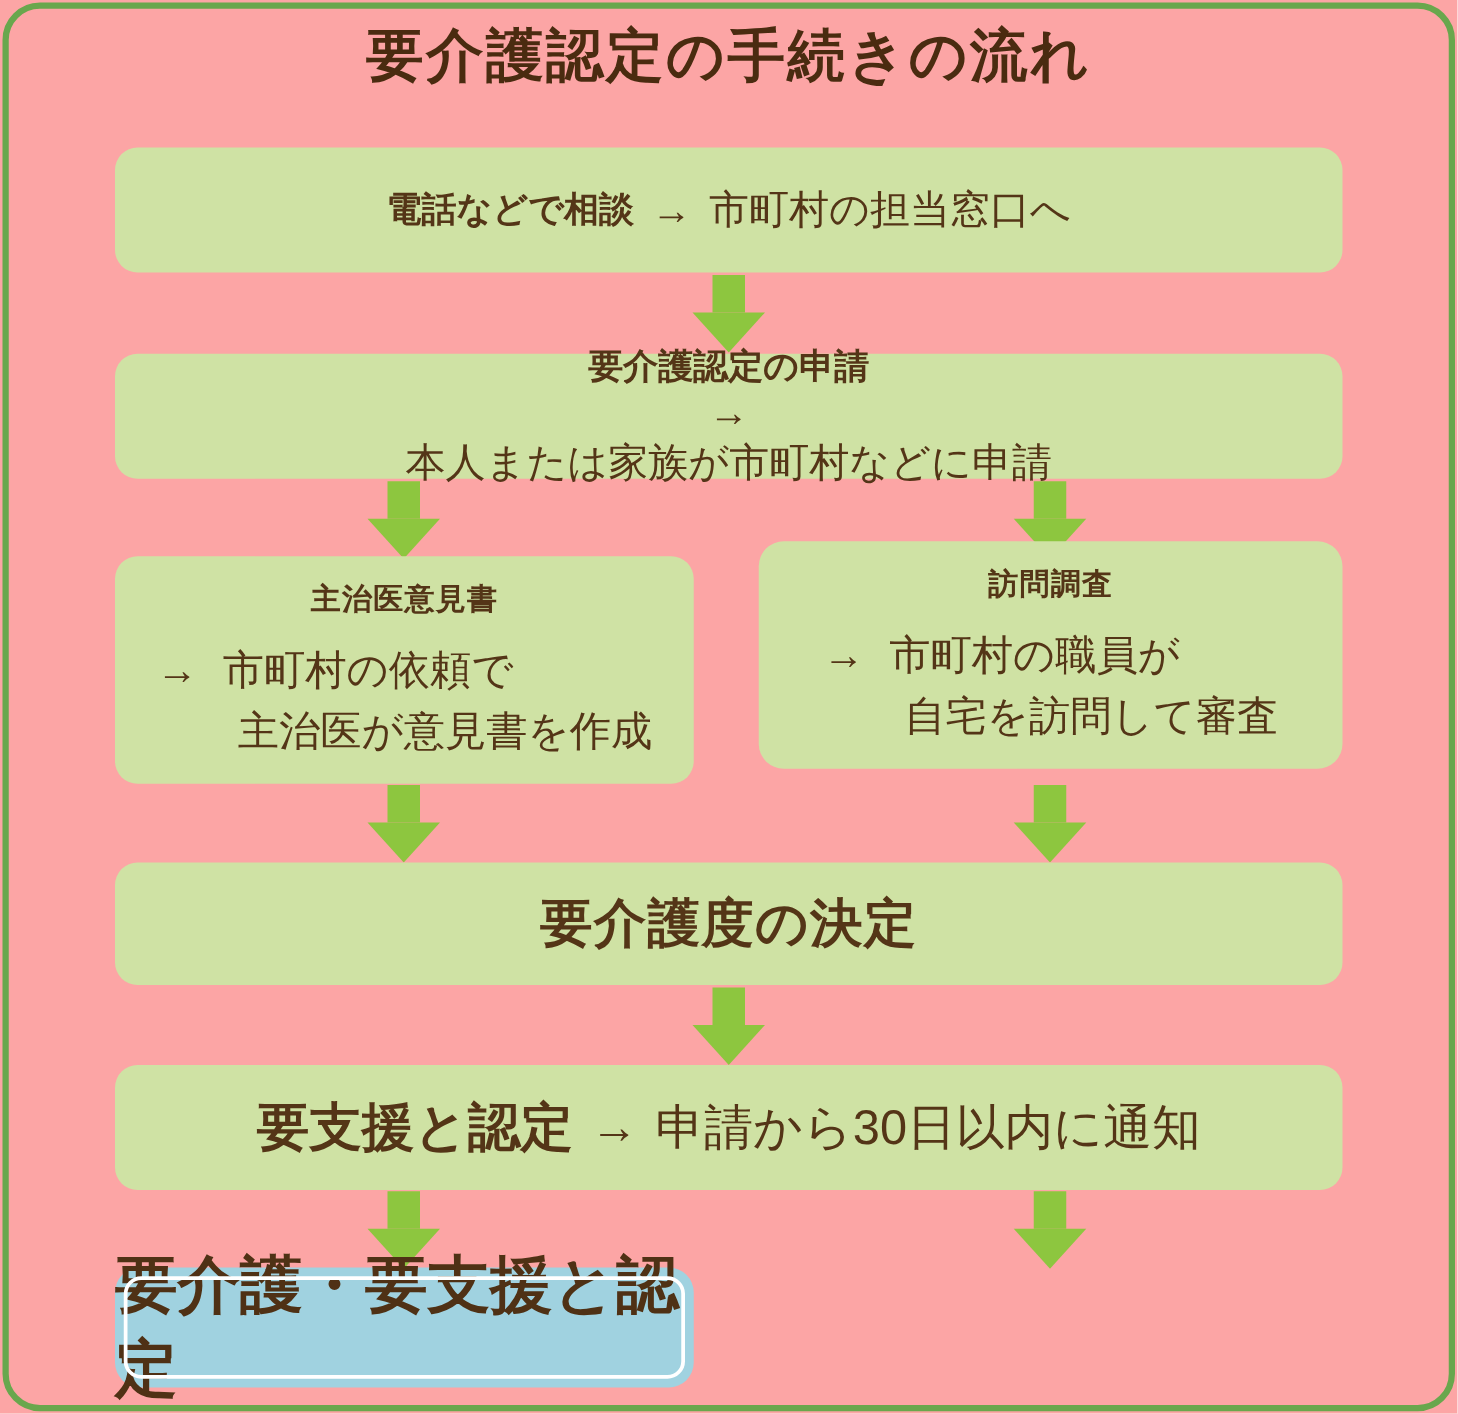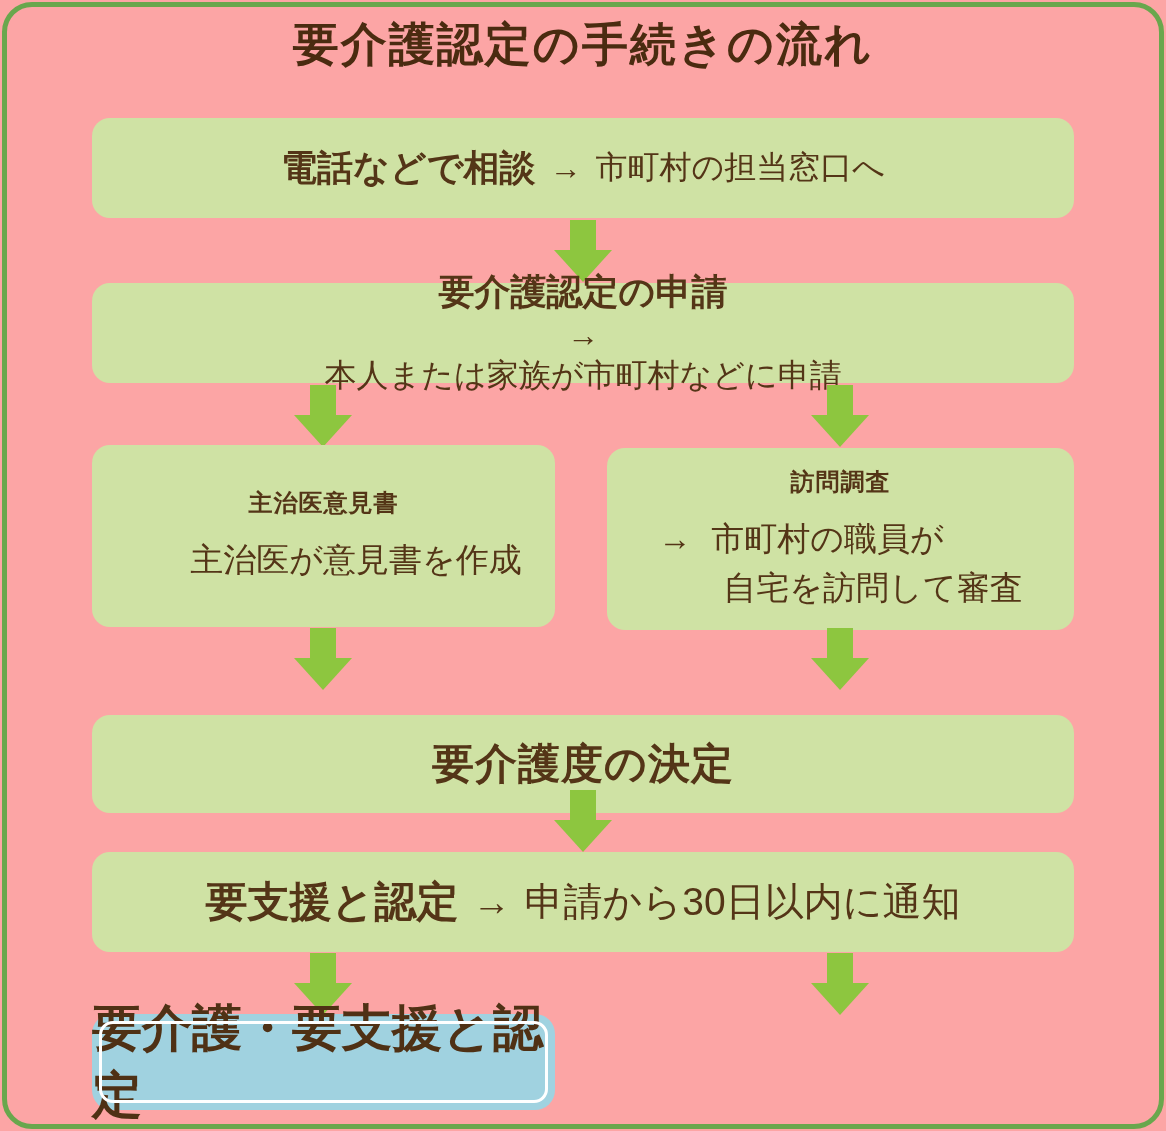--- a/index.html
+++ b/index.html
@@ -27,25 +27,25 @@
     position:absolute;
     background:#cfe2a4;
     border-radius:18px;
     display:flex;align-items:center;justify-content:center;
     color:#543517;
   }
   .gbox.col{flex-direction:column;}
   #box1{left:92px;top:118px;width:982px;height:100px;}
   #box2{left:92px;top:283px;width:982px;height:100px;flex-direction:column;}
   #box3l{left:92px;top:445px;width:463px;height:182px;}
-  #box3r{left:607px;top:448px;width:467px;height:182px;}
-  #box4{left:92px;top:690px;width:982px;height:98px;margin-top:25px;}
+  #box3r{left:607px;top:433px;width:467px;height:182px;border-radius:20px;}
+  #box4{left:92px;top:690px;width:982px;height:98px;}
   #box5{left:92px;top:852px;width:982px;height:100px;}
 
-  .lbl{font-weight:bold;font-size:36px;white-space:nowrap;}
+  .lbl{font-weight:bold;font-size:28px;white-space:nowrap;}
   .det{font-size:32px;white-space:nowrap;}
   .inline-arrow{font-size:32px;margin:0 14px;white-space:nowrap;}
   #box4 .lbl{font-size:42px;letter-spacing:1px;}
   #box5 .lbl{font-size:42px;}
   #box5 .det{font-size:39px;}
   #box5 .inline-arrow{font-size:38px;}
 
   .h3{font-size:24px;font-weight:bold;margin-bottom:16px;letter-spacing:1px;}
   .sub{font-size:33px;line-height:1.5;text-align:left;}
   .arrow-ch{display:inline-block;margin-right:20px;}
@@ -114,20 +114,23 @@
     <div class="head"></div>
   </div>
   <div class="down-arrow" id="ar2r">
     <div class="stem"></div>
     <div class="head"></div>
   </div>
 
   <div class="gbox col" id="box3l">
     <div class="h3">主治医意見書</div>
     <div class="sub">
+      <div class="sub-line">
+        <span class="arrow-ch">→</span><span>市町村の依頼で</span>
+      </div>
       <div class="sub-line indent">主治医が意見書を作成</div>
     </div>
   </div>
 
   <div class="gbox col" id="box3r">
     <div class="h3">訪問調査</div>
     <div class="sub">
       <div class="sub-line">
         <span class="arrow-ch">→</span><span>市町村の職員が</span>
       </div>

